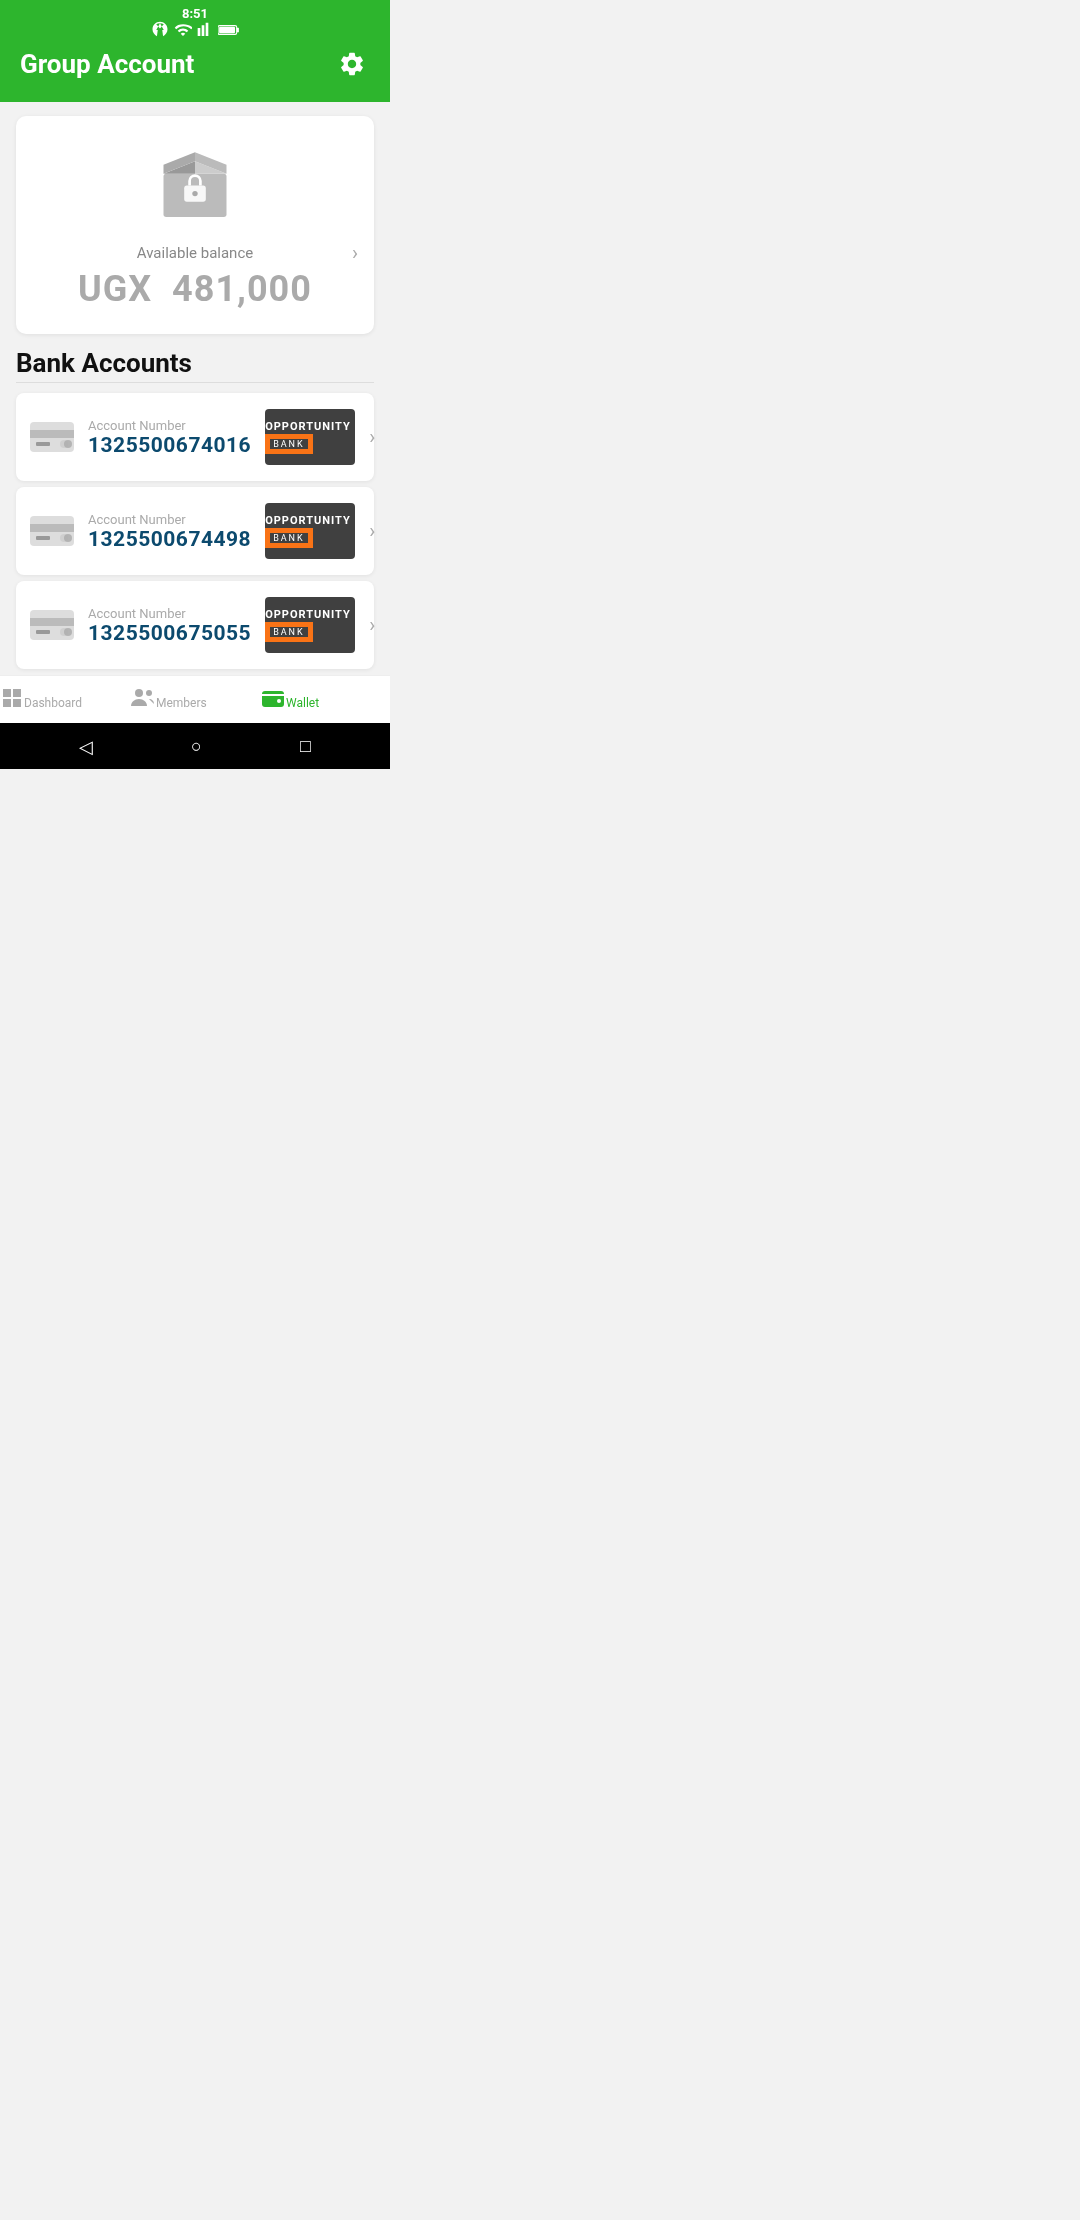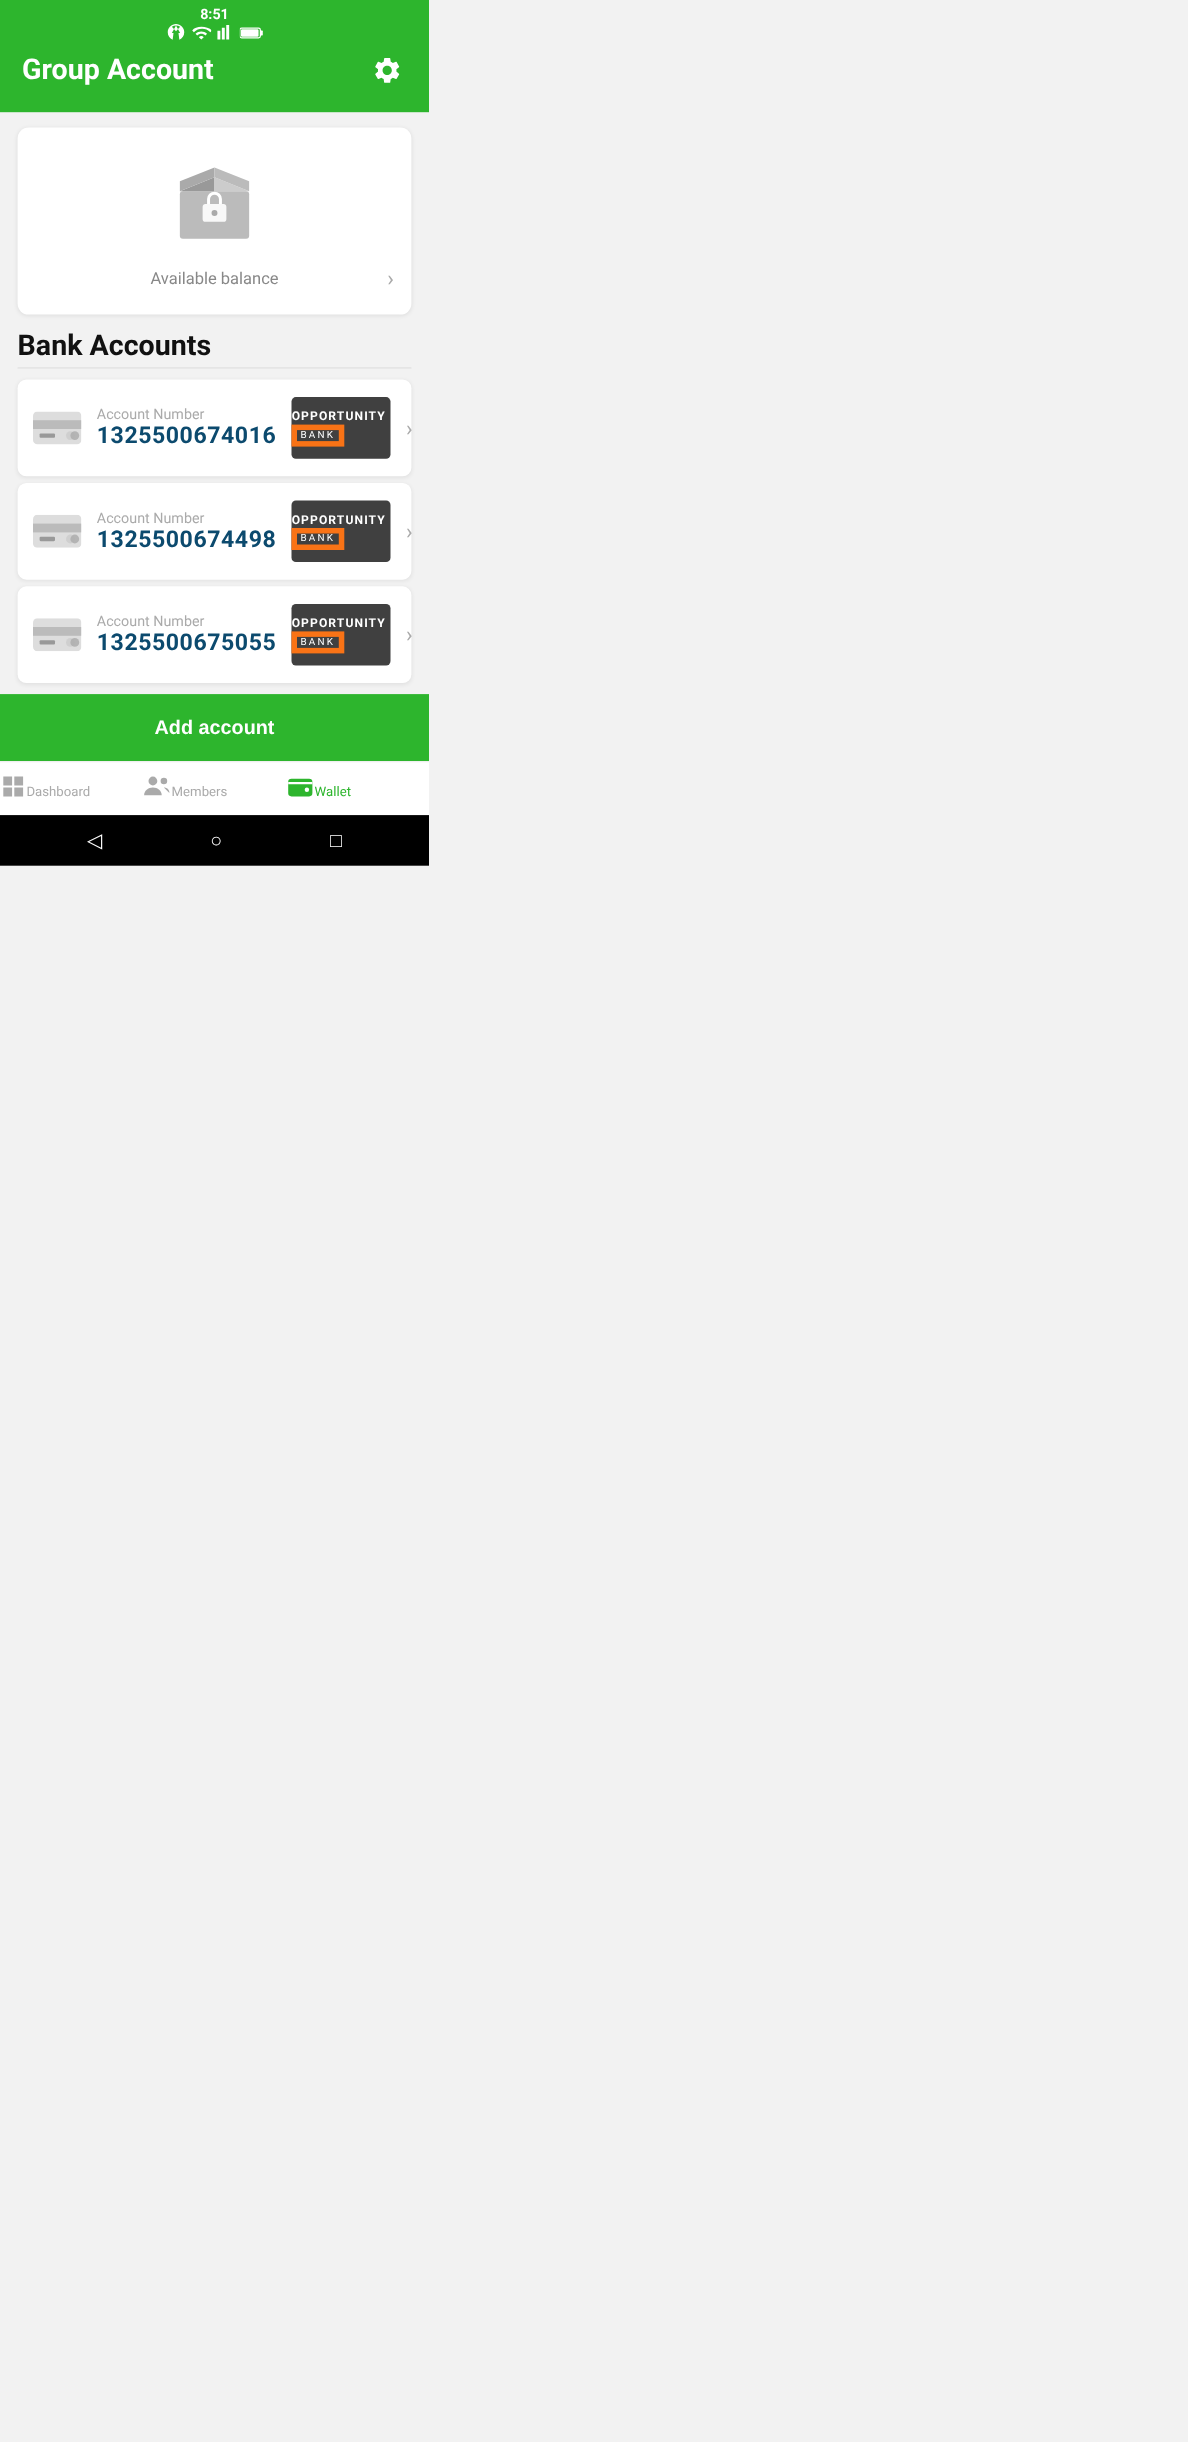--- a/index.html
+++ b/index.html
@@ -294,20 +294,23 @@
 
         <rect x="38" y="55" width="24" height="18" rx="3" fill="white" opacity="0.9"></rect>
         <path d="M44 55 v-5 a6 6 0 0 1 12 0 v5" stroke="white" stroke-width="3" fill="none"></path>
         <circle cx="50" cy="64" r="3" fill="#aaa"></circle>
       </svg>
     </div>
 
     <div class="balance-label-row">
       <span class="balance-label">Available balance</span>
       <span class="chevron-right-abs">›</span>
+    </div>
+    <div class="balance-amount">
+      <span>UGX</span>&nbsp;&nbsp;<span>481,000</span>
     </div>
   </div>
 
   <div>
     <div class="section-title">Bank Accounts</div>
     <div class="section-divider"></div>
 
     <div class="account-card">
       <div class="card-icon">
         <svg width="44" height="30" viewBox="0 0 44 30" fill="none">
@@ -366,21 +369,20 @@
       </div>
       <div class="bank-logo-box">
         <span class="bank-logo-text">OPPORTUNITY</span>
         <span class="bank-logo-bank">BANK</span>
       </div>
       <span class="card-chevron">›</span>
     </div>
 
   </div>
 
-  <button class="add-account-btn">Add account</button>
 
 </div>
 
 <div class="bottom-nav">
 
   <div class="nav-item">
     <span class="nav-icon">
       <svg width="24" height="24" viewBox="0 0 24 24" fill="#aaa">
         <path d="M3 3h8v8H3zm0 10h8v8H3zm10-10h8v8h-8zm0 10h8v8h-8z"></path>
       </svg>

